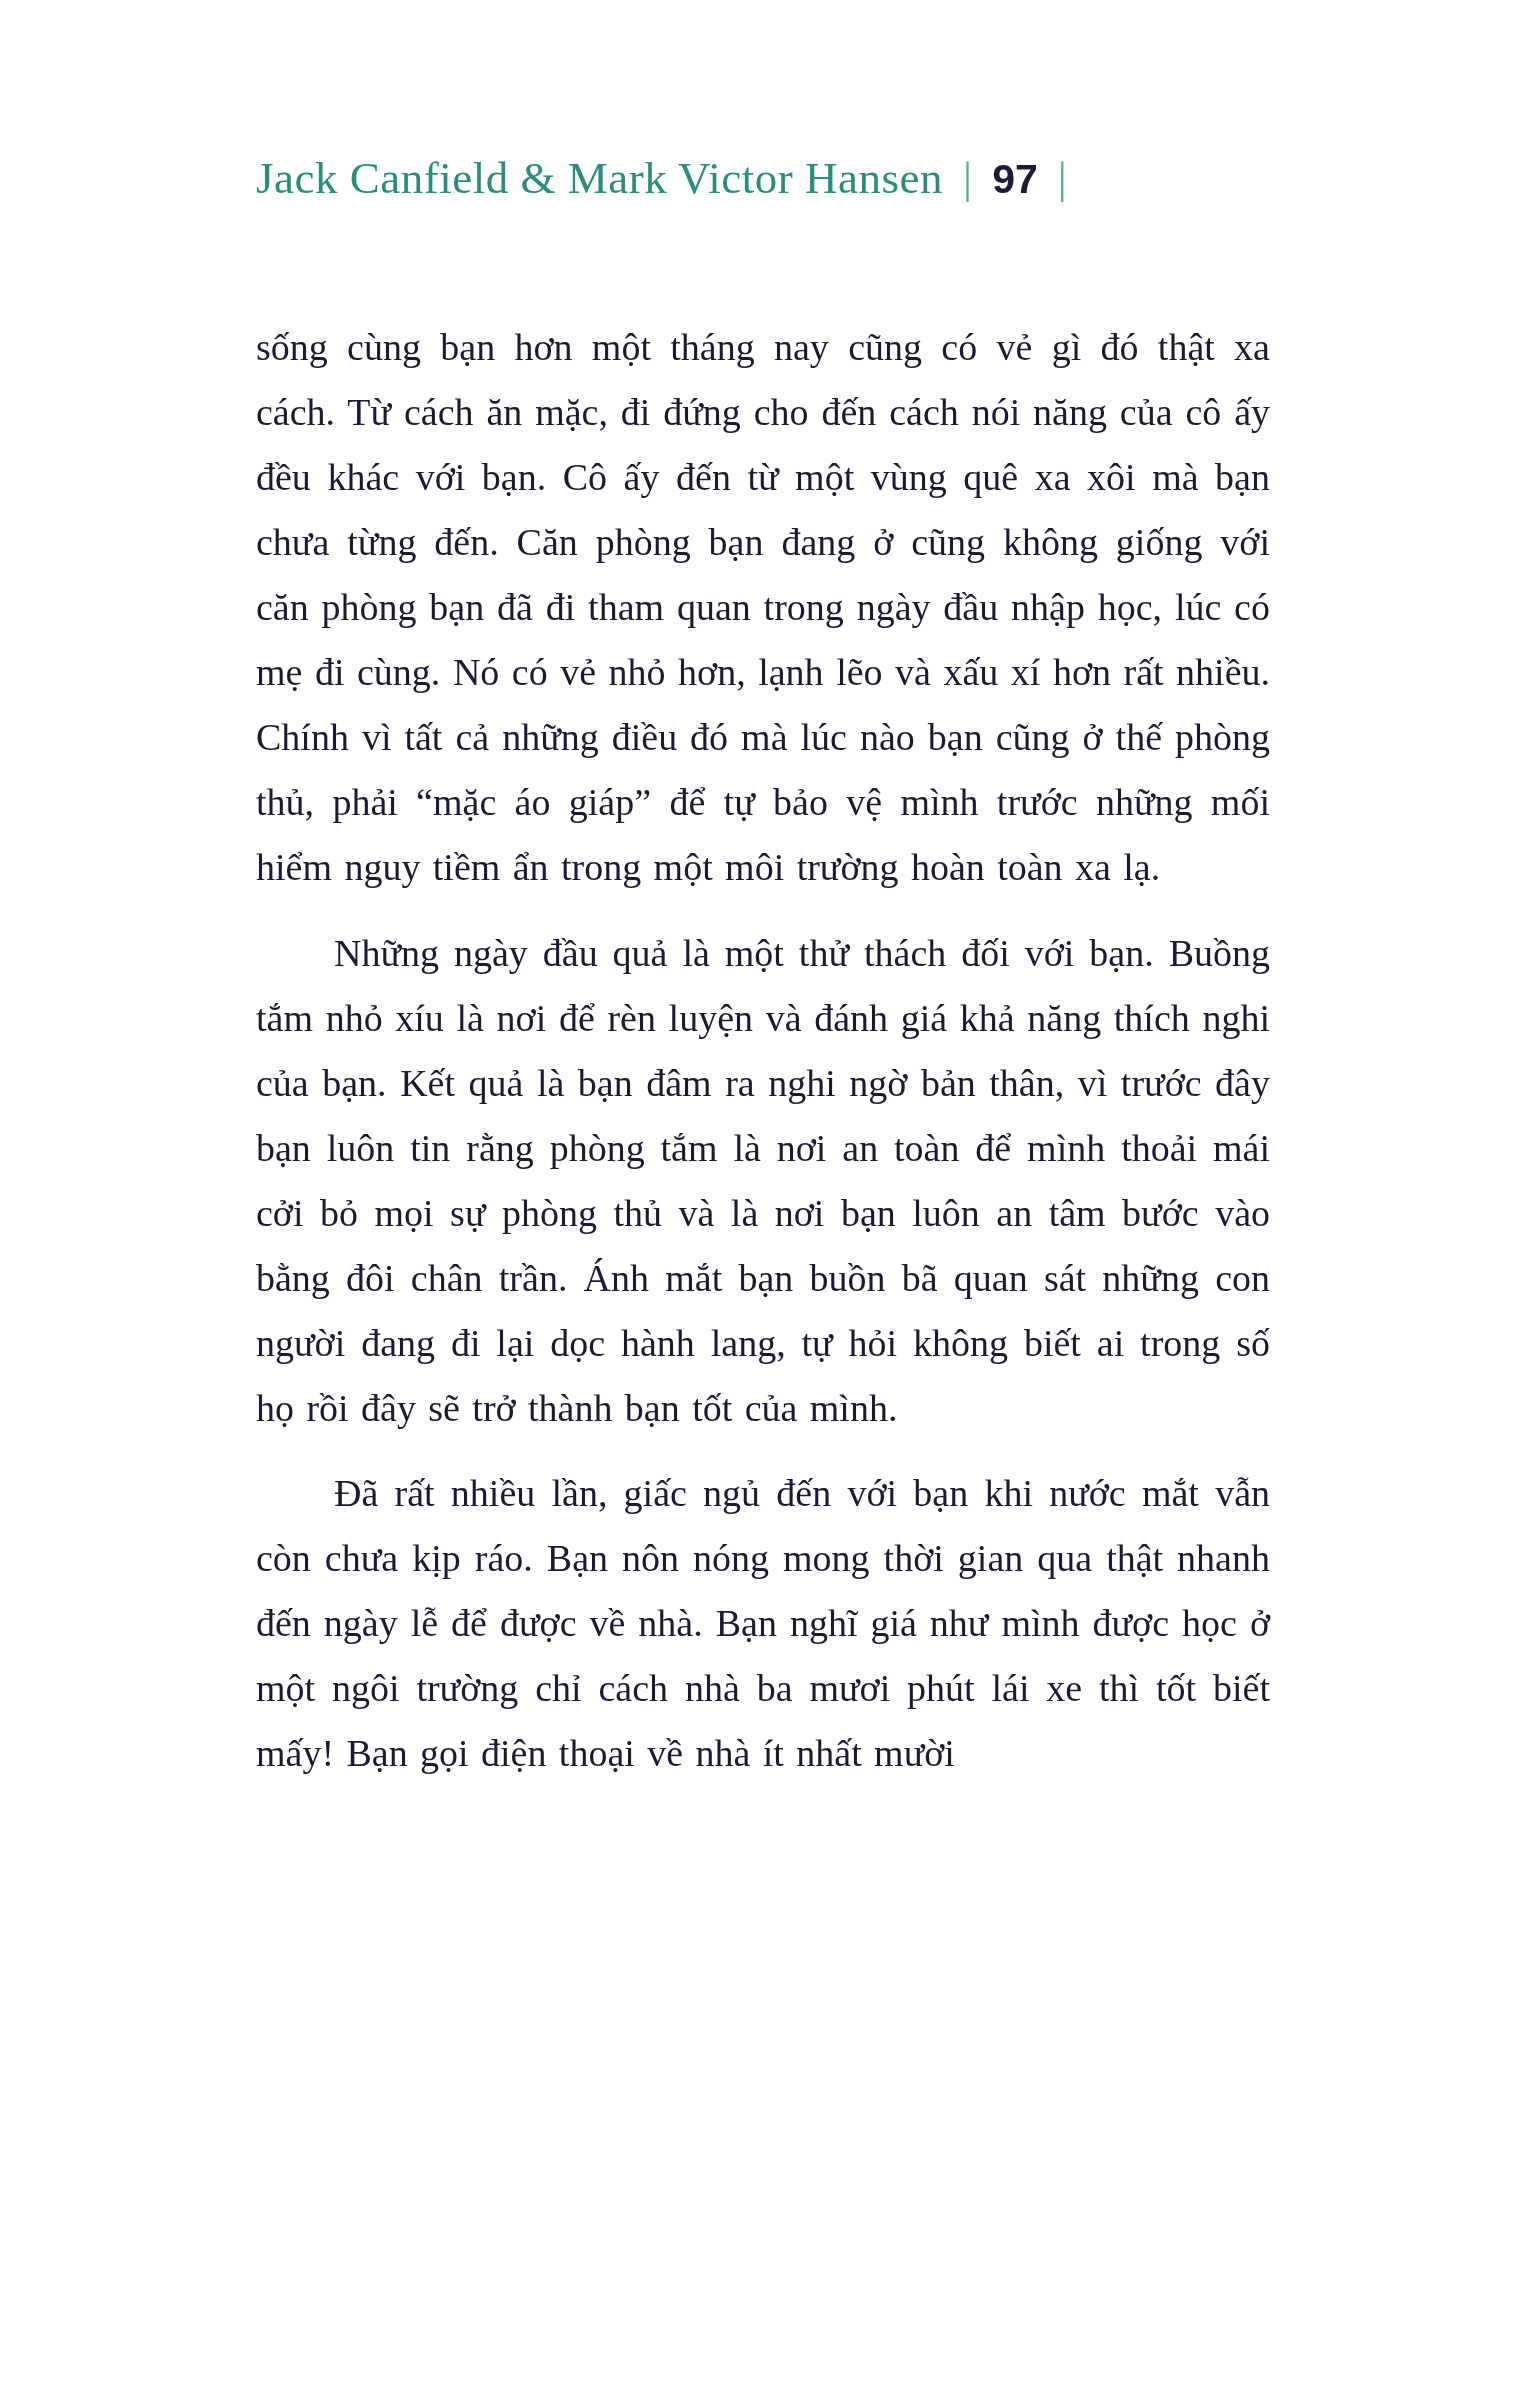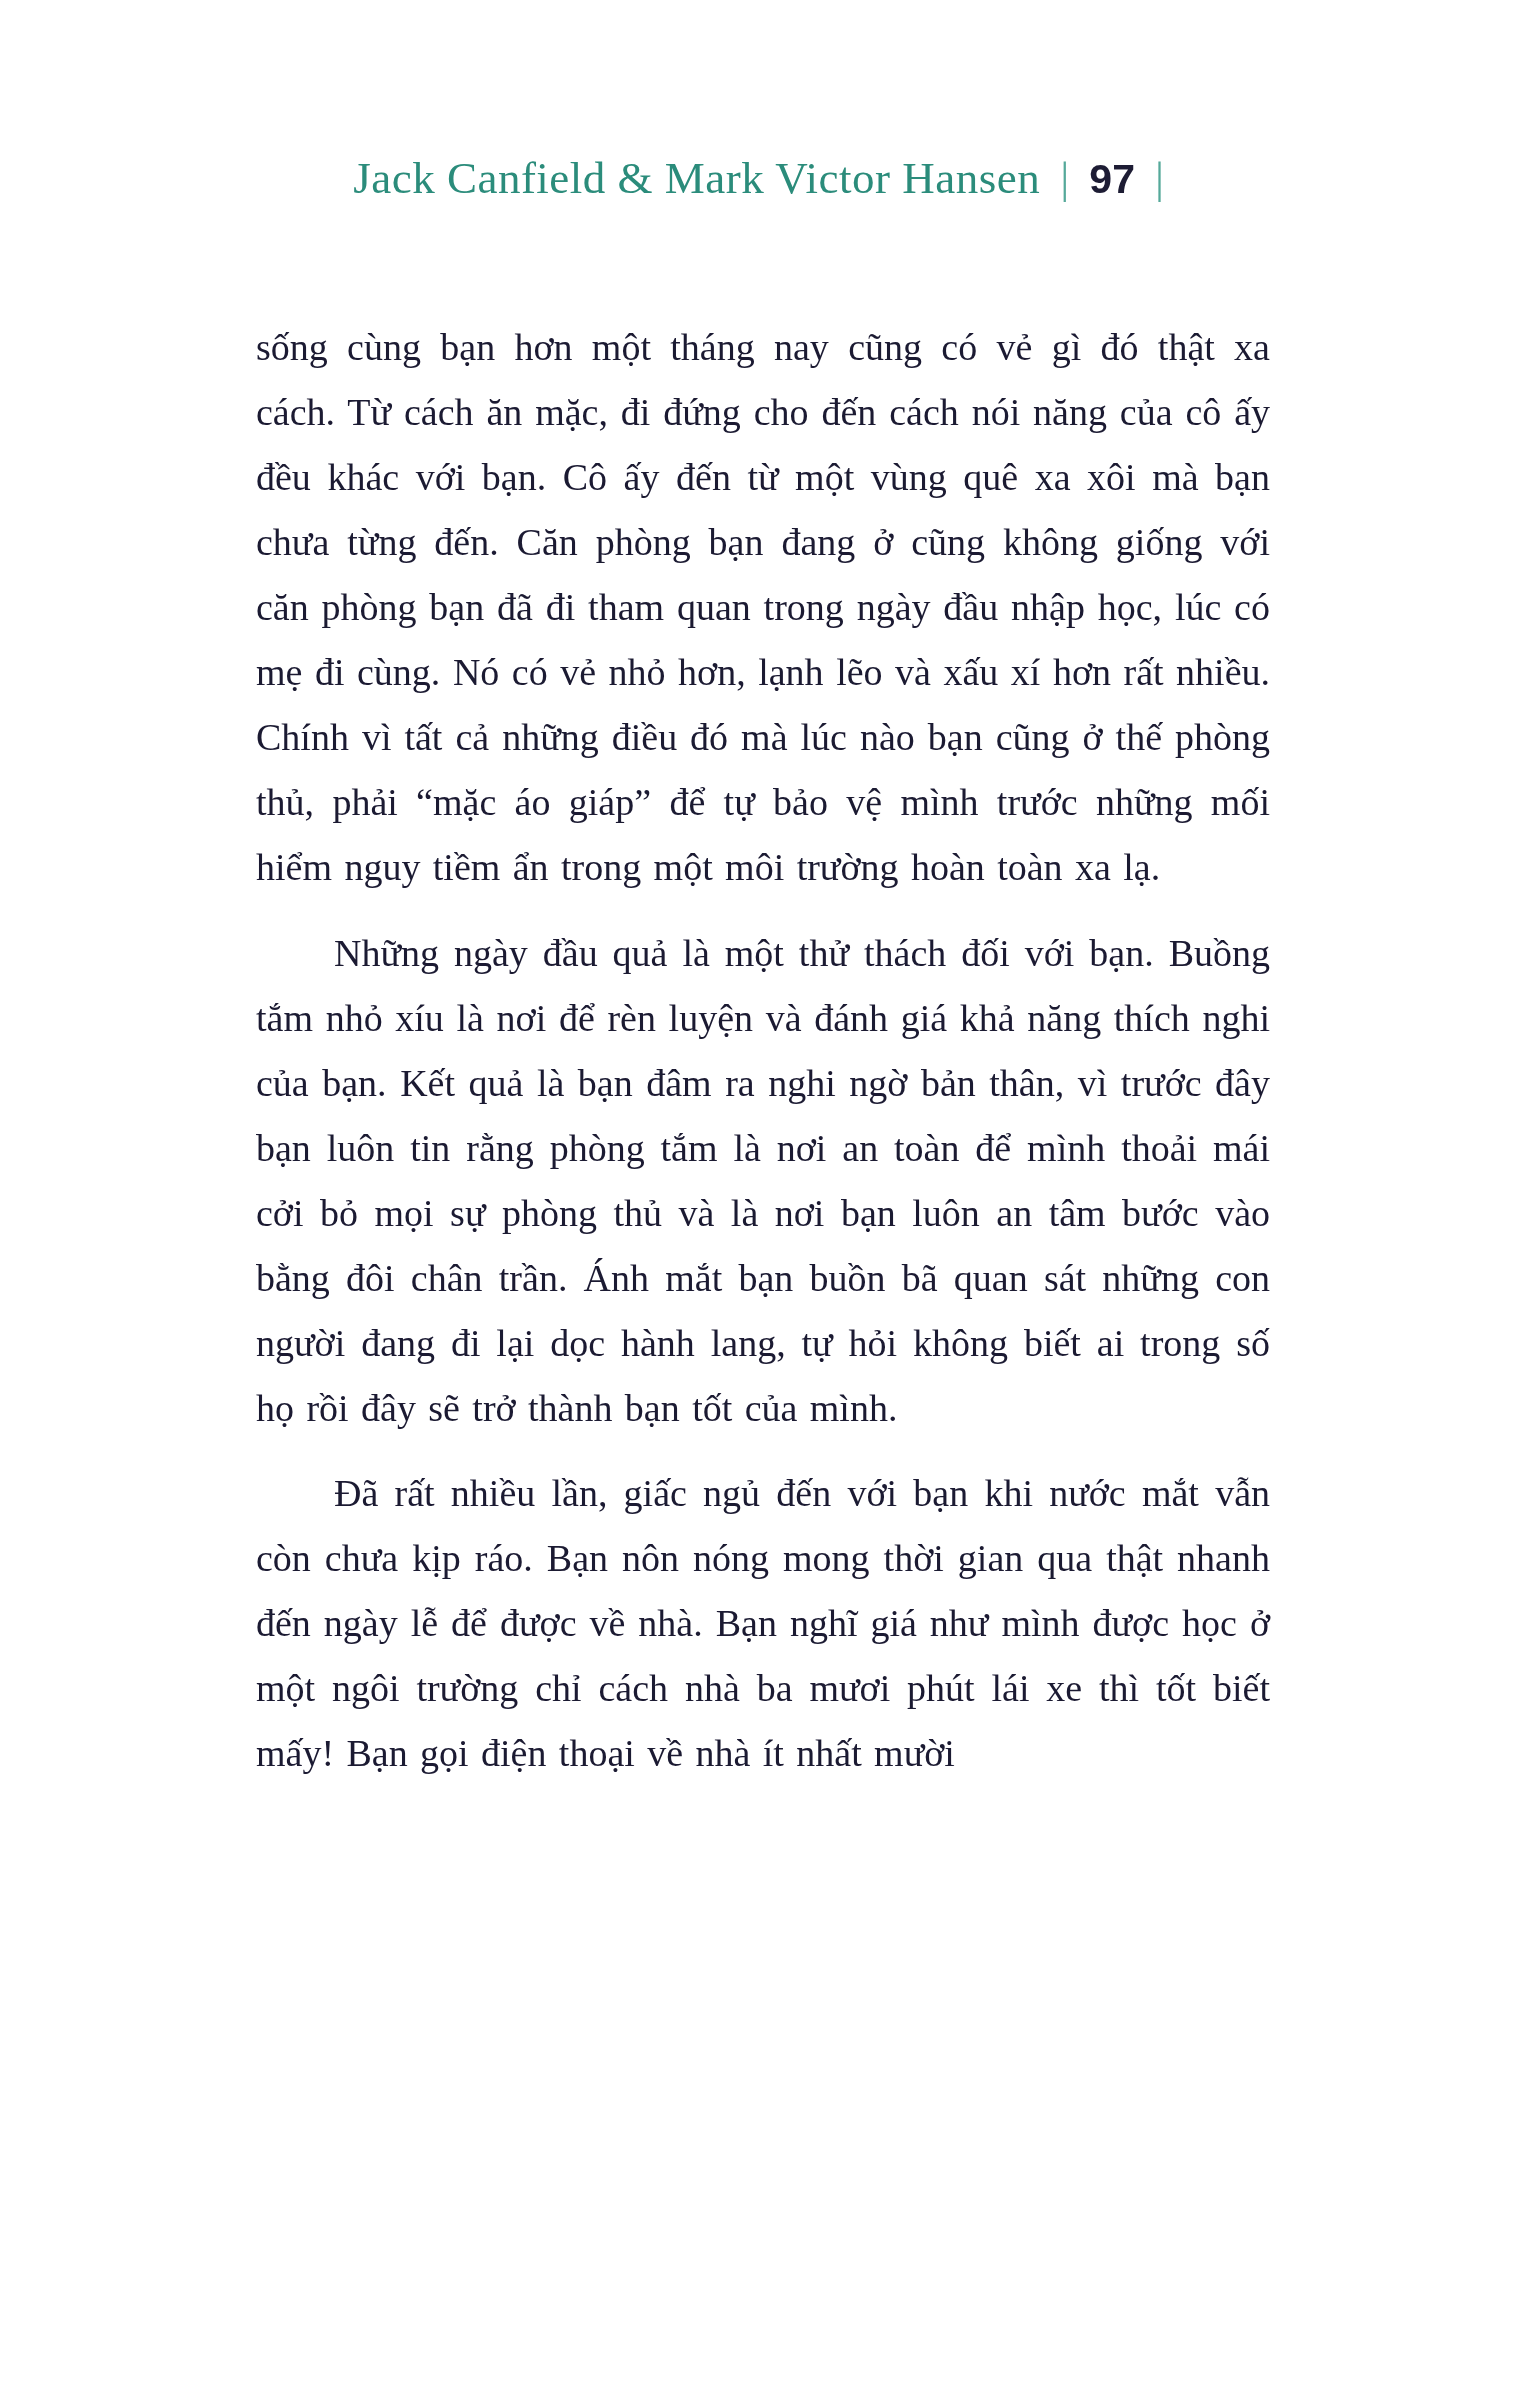--- a/index.html
+++ b/index.html
@@ -15,21 +15,21 @@
     font-family: "Liberation Serif", "DejaVu Serif", serif;
     overflow: hidden;
   }
   .content-column {
     position: absolute;
     left: 256px;
     top: 151px;
     width: 1014px;
   }
   .running-head {
-    text-align: center;
+    text-align: left;
     font-size: 45px;
     line-height: 55px;
     color: #2b8c7b;
     margin: 0 0 108px 0;
     white-space: nowrap;
   }
   .running-head .authors {
     color: #2b8c7b;
     letter-spacing: 0.5px;
   }

